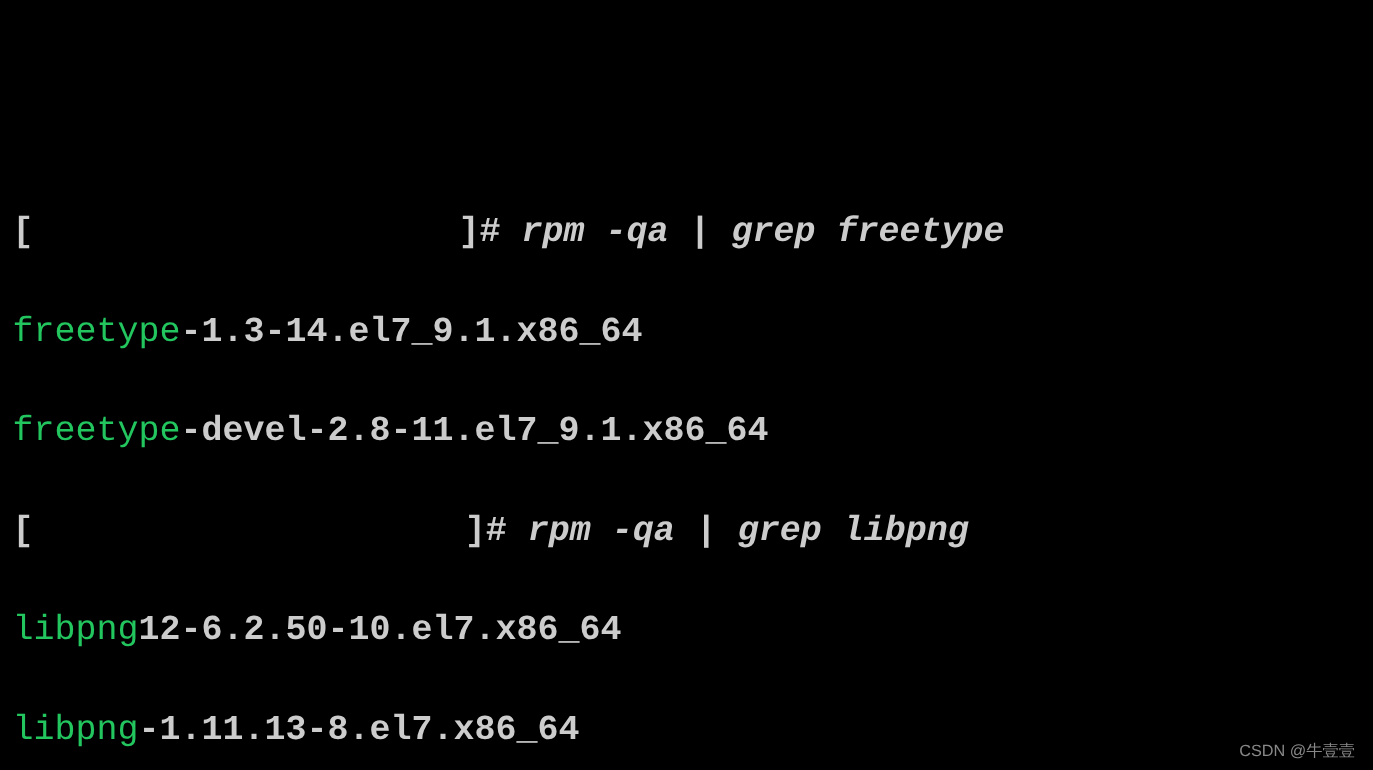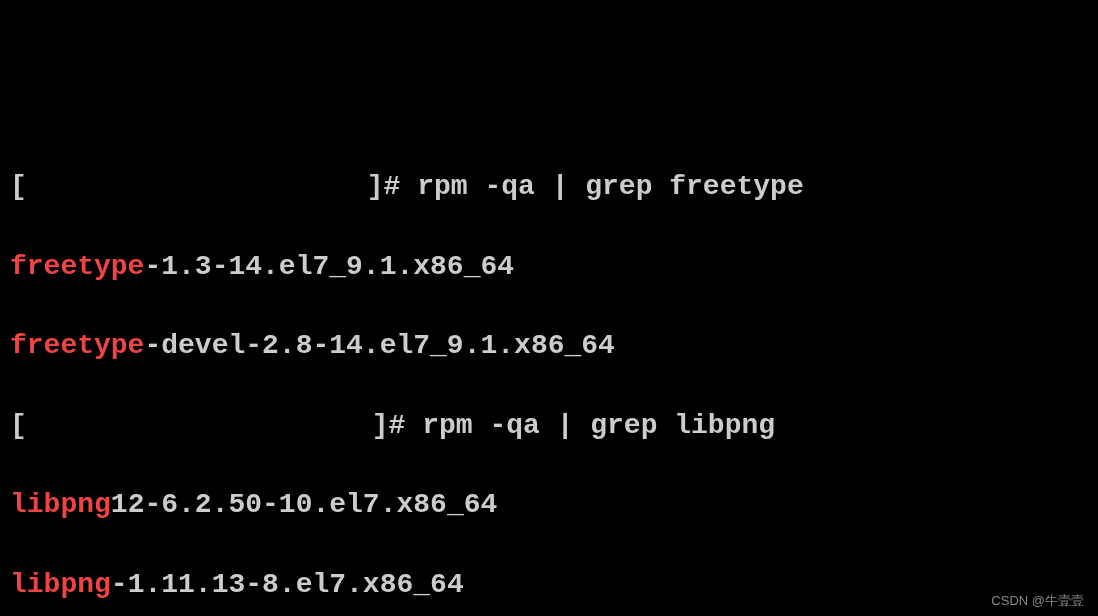--- a/index.html
+++ b/index.html
@@ -28,45 +28,45 @@
       display: inline-block;
       background: #000;
       border-radius: 8px;
       vertical-align: middle;
       position: relative;
       top: -2px;
     }
     .red1 { width: 340px; height: 28px; }
     .red2 { width: 345px; height: 28px; }
     .match {
-      color: #ef4444;
-      font-weight: bold;
+      color: #22c55e;
+      font-weight: normal;
       margin-top: 20px;
     }
     .watermark {
       position: absolute;
       bottom: 6px;
       right: 14px;
       font-size: 13px;
       font-weight: normal;
       color: #888;
       font-family: Arial, sans-serif;
       margin-left: 20px;
     }
     .bracket { color: #ccc; }
-    .prompt { color: #ccc; }
+    .prompt { color: #ccc; font-style: italic; }
   </style>
 </head>
 <body>
 
 
 
 <div class="line"><span class="bracket">[</span><span class="redacted red1"></span><span class="bracket">]#</span><span class="prompt"> rpm -qa | grep freetype</span></div>
 <div class="line"><span class="match">freetype</span><span>-1.3-14.el7_9.1.x86_64</span></div>
-<div class="line"><span class="match">freetype</span><span>-devel-2.8-14.el7_9.1.x86_64</span></div>
+<div class="line"><span class="match">freetype</span><span>-devel-2.8-11.el7_9.1.x86_64</span></div>
 <div class="line"><span class="bracket">[</span><span class="redacted red2"></span><span class="bracket">]#</span><span class="prompt"> rpm -qa | grep libpng</span></div>
 <div class="line"><span class="match">libpng</span><span>12-6.2.50-10.el7.x86_64</span></div>
 <div class="line"><span class="match">libpng</span><span>-1.11.13-8.el7.x86_64</span></div>
 
 
 
 
 
 
 

